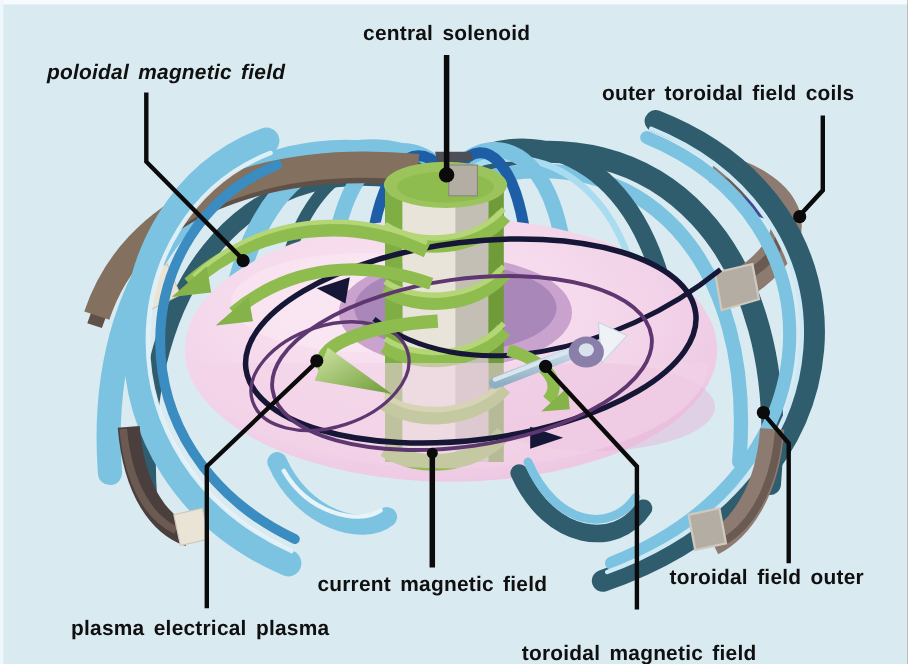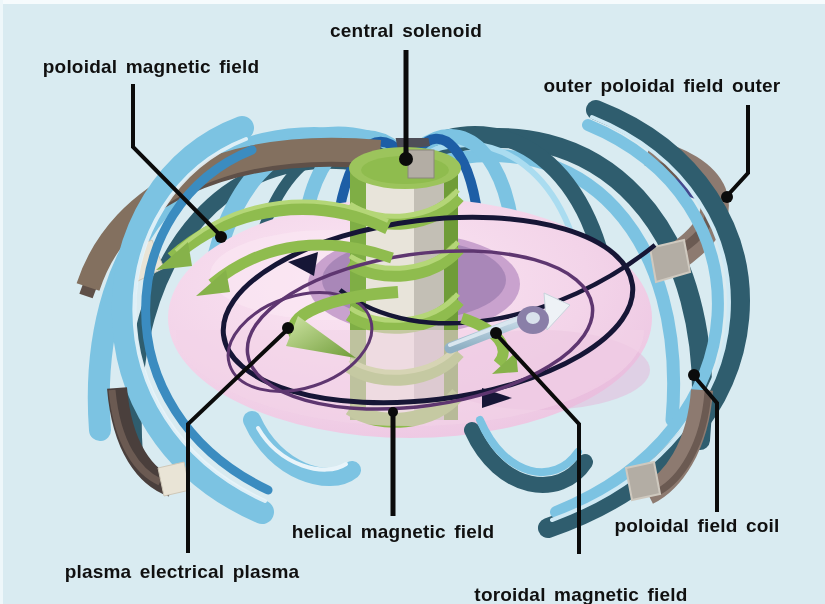--- a/index.html
+++ b/index.html
@@ -173,22 +173,22 @@
     <line x1="393" y1="412" x2="393" y2="516" stroke-width="5"></line>
     <circle cx="393" cy="412" r="5" stroke="none"></circle>
     <polyline points="496,334 579,424 579,554" fill="none" stroke-width="4"></polyline>
     <circle cx="496" cy="333" r="6" stroke="none"></circle>
     <polyline points="694,376 717,403 717,512" fill="none" stroke-width="4"></polyline>
     <circle cx="694" cy="375" r="6" stroke="none"></circle>
   </g>
 </svg>
 
   <div class="lbl" style="left:406px;top:21px;">central solenoid</div>
-  <div class="lbl" style="left:151px;top:57px;">poloidal magnetic field</div>
-  <div class="lbl" style="left:662px;top:76px;">outer poloidal field outer</div>
+  <div class="lbl" style="left:151px;top:57px;font-style:italic;">poloidal magnetic field</div>
+  <div class="lbl" style="left:662px;top:76px;">outer toroidal field coils</div>
   <div class="lbl" style="left:182px;top:562px;">plasma electrical plasma</div>
-  <div class="lbl" style="left:393px;top:522px;">helical magnetic field</div>
+  <div class="lbl" style="left:393px;top:522px;">current magnetic field</div>
   <div class="lbl" style="left:581px;top:562px;margin-top:23px;">toroidal magnetic field</div>
-  <div class="lbl" style="left:697px;top:516px;">poloidal field coil</div>
+  <div class="lbl" style="left:697px;top:516px;">toroidal field outer</div>
 
   <div class="edge-top"></div>
   <div class="edge-left"></div>
 </div>
 
 </body></html>

